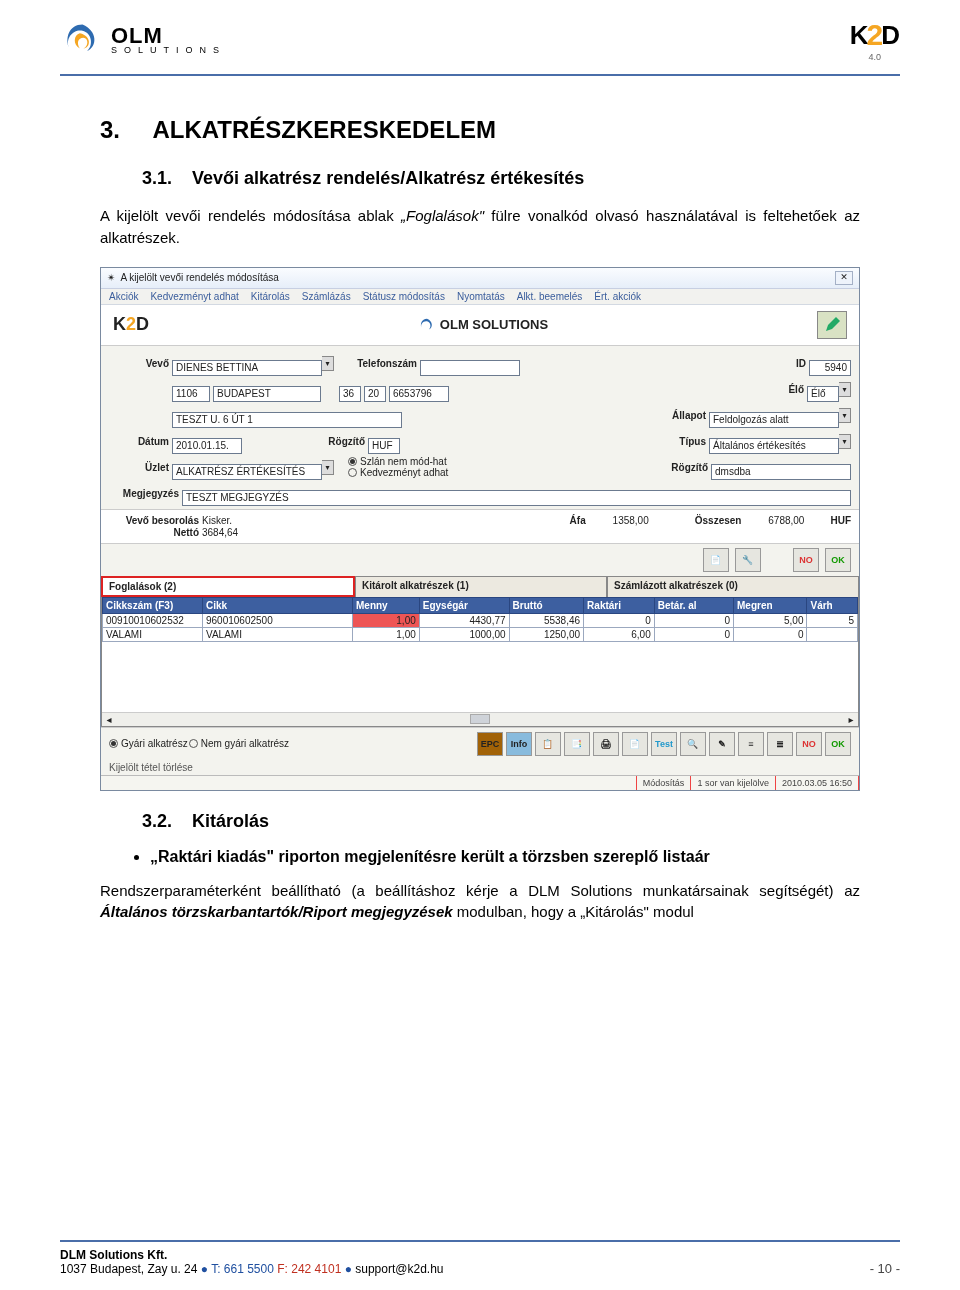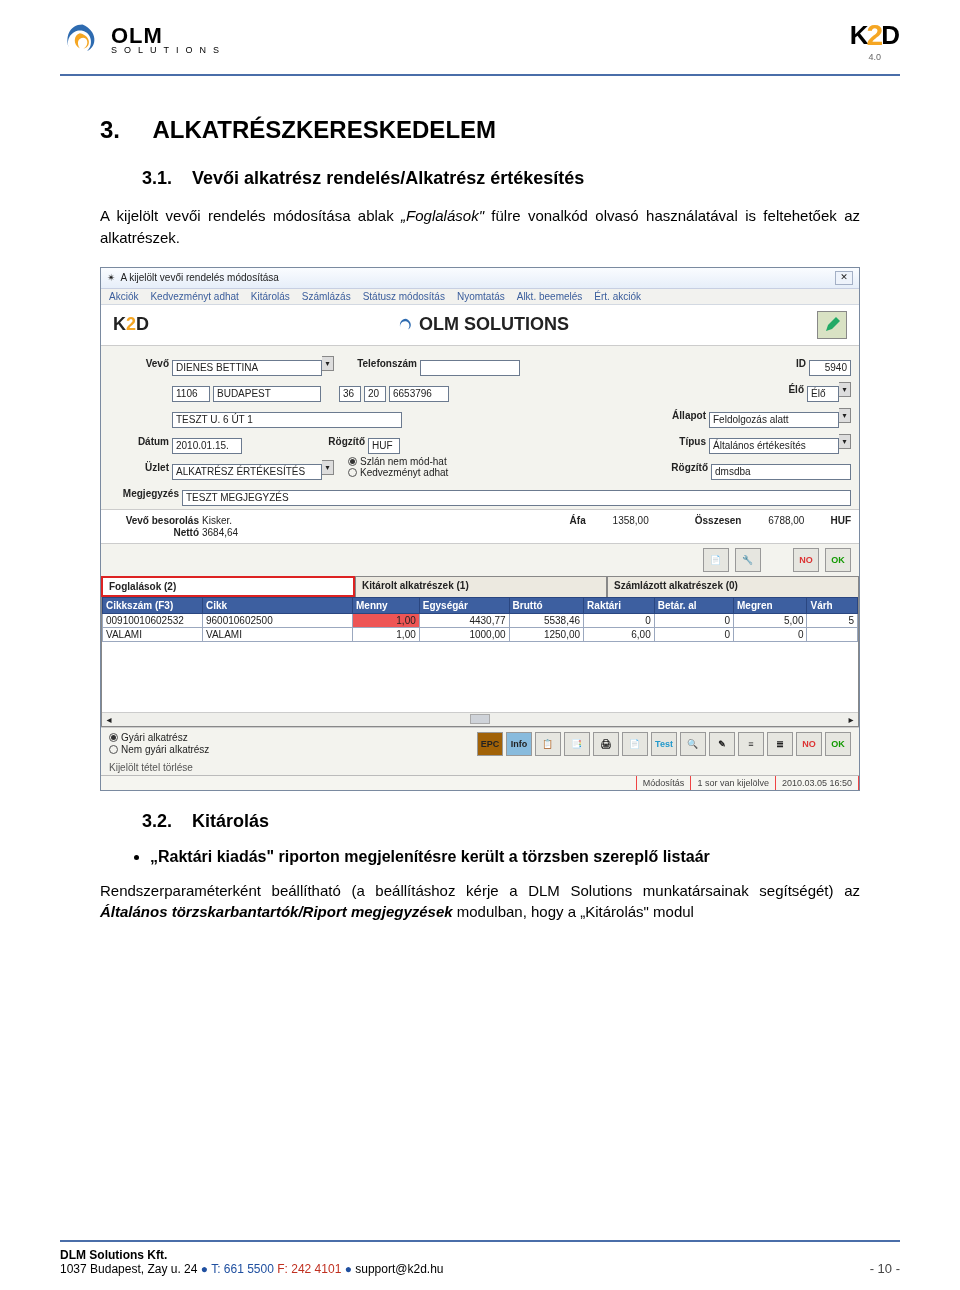--- a/index.html
+++ b/index.html
@@ -48,21 +48,21 @@
     border-bottom:1px solid #c7cfe2;
     padding:3px 6px;
   }
   .win-title-left { display:flex; align-items:center; gap:5px; }
   .win-close { border:1px solid #a4b0c6; background:#eef3fb; width:18px; height:14px; text-align:center; line-height:11px; font-size:9px; }
   .win-menu { display:flex; gap:12px; padding:2px 8px; color:#3a5d9c; border-bottom:1px solid #d3d9e2; background:#f2f2ef; }
   .win-menu span { cursor:default; font-size:10px; }
   .win-logos { display:flex; justify-content:space-between; align-items:center; padding:6px 12px; background:#fff; }
   .win-logos .k2d { font-family:Arial Black,Arial; font-size:18px; font-weight:900; }
   .win-logos .k2d .o { color:#f5a623; }
-  .win-logos .dln { display:flex; align-items:center; gap:4px; font-size:18px; font-weight:bold; }
+  .win-logos .dln { display:flex; align-items:center; gap:4px; font-size:13px; font-weight:bold; }
   .win-logos .editbtn { width:30px;height:28px;border:1px solid #888;background:#d9e2c4;display:flex;align-items:center;justify-content:center; }
   .form-area { padding:4px 8px 2px 8px; background:#f3f3ee; border-top:1px solid #ccc; border-bottom:1px solid #ccc;}
   .frow { display:flex; align-items:center; margin:1px 0; gap:3px;}
   .flabel { font-weight:bold; font-size:10px; text-align:right; }
   .finput { border:1px solid #6b7a8f; background:#fff; padding:1px 3px; font-size:10px; height:16px;margin-top:9px; }
   .fdrop { display:inline-flex; align-items:center; }
   .fdrop .arrow { width:12px;height:15px;background:#ddd;border:1px solid #888;border-left:none;text-align:center;line-height:13px;font-size:8px;}
   .radio-dot { width:9px;height:9px;border:1px solid #555;border-radius:50%;display:inline-block;margin-right:3px;position:relative;}
   .radio-dot.on::after{content:'';position:absolute;width:5px;height:5px;background:#333;border-radius:50%;top:1px;left:1px;}
   .totals { background:#fff; padding:4px 8px; border-bottom:1px solid #ccc;}
@@ -74,21 +74,21 @@
   .tab.active { border:2px solid #d22; background:#fff;}
   .grid { width:100%; border-collapse:collapse; background:#fff;}
   .grid th { background:#3d5fa0;color:#fff;font-size:10px;font-weight:bold;padding:2px 3px;border:1px solid #2a4680;text-align:left;}
   .grid td { border:1px solid #9ba8bf;padding:1px 3px;font-size:10px;background:#fff;}
   .grid td.red { background:#e55; }
   .grid-area { padding:0; background:#fff; border:1px solid #888; border-top:none; }
   .grid-pad { height:70px; background:#fff;}
   .hscroll { height:14px;background:#efefeb;border-top:1px solid #ccc;display:flex;align-items:center;}
   .hscroll .thumb { width:20px;height:10px;background:#cfd3d9;border:1px solid #aaa;margin:0 auto;}
   .bottom-row { display:flex;align-items:center;justify-content:space-between;padding:4px 8px;background:#f3f3ee;border-top:1px solid #ccc;}
-  .bottom-left { display:flex;flex-direction:column;gap:1px;}
+  .bottom-left { display:flex;flex-direction:row;gap:1px;}
   .radio-line { display:flex;align-items:center;font-size:10px;}
   .btn-strip { display:flex;gap:3px;}
   .statusbar { display:flex;border-top:1px solid #bbb;font-size:9px;color:#444;}
   .statusbar > div { border-right:1px solid #ef4444;padding:2px 6px;}
   .statusbar .fill { flex:1; }
   .page-footer {
     position:absolute; bottom:14px; left:60px; right:60px;
     border-top:2px solid #4a6ea9; padding-top:6px;
     display:flex; justify-content:space-between; align-items:flex-end;
     font-size:12px;

